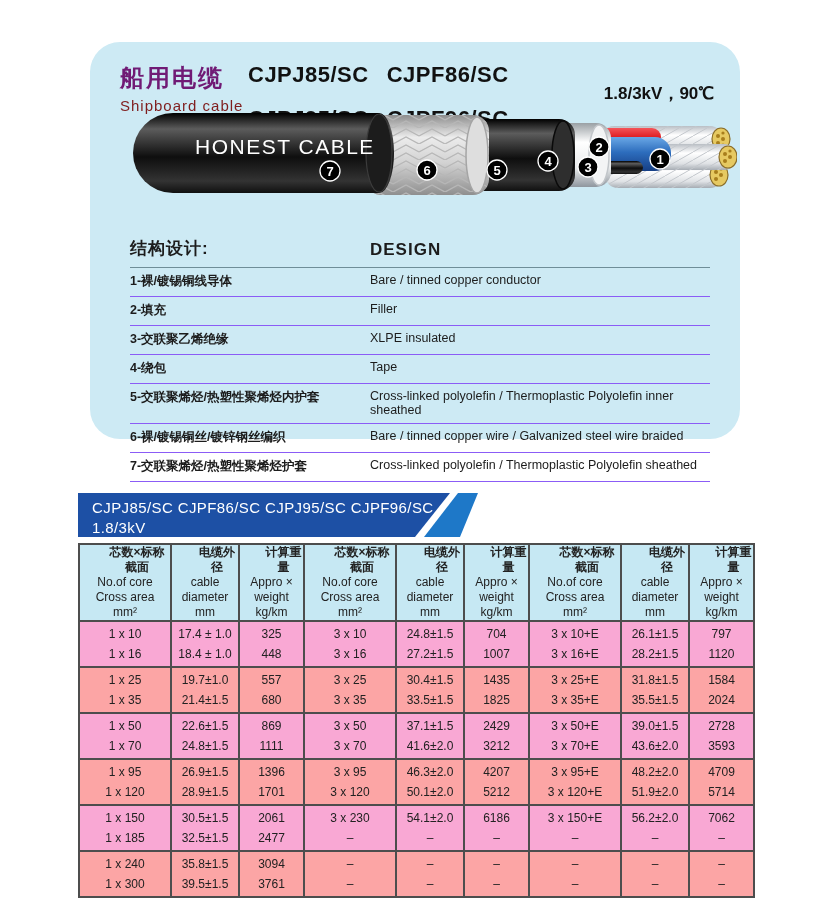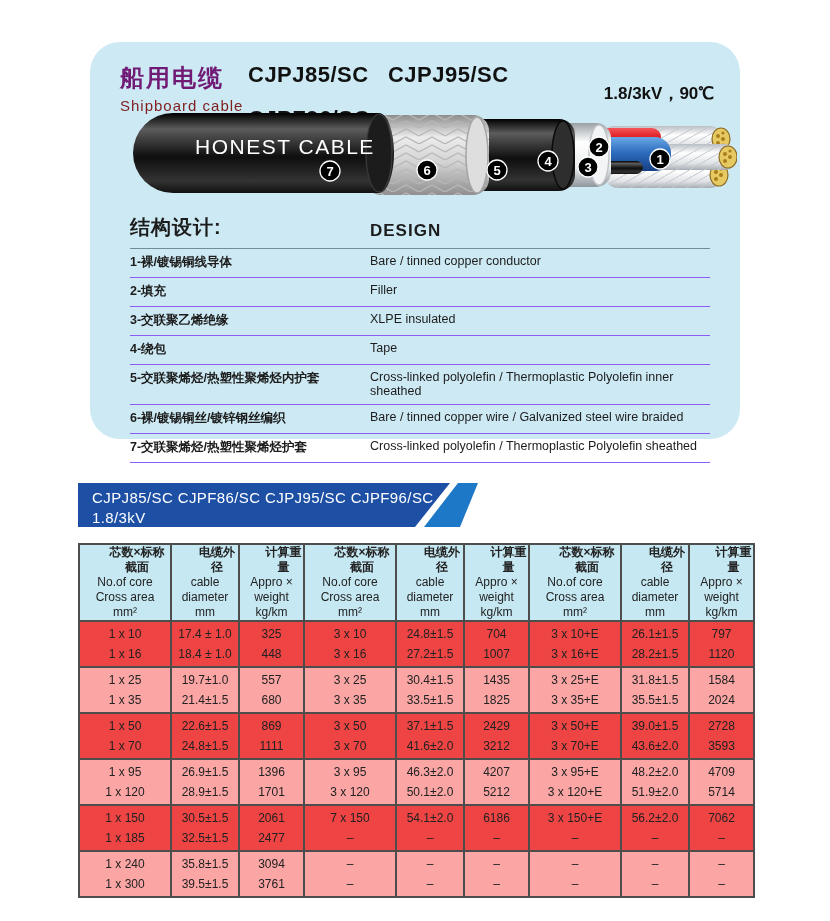--- a/index.html
+++ b/index.html
@@ -18,59 +18,60 @@
   .models-block{
     position:absolute;left:158px;top:20px;display:grid;
     grid-template-columns:auto auto;column-gap:30px;row-gap:4px;
     font-weight:bold;font-size:22px;color:#111;letter-spacing:0.5px;gap:18px;
   }
   .rating{position:absolute;right:26px;top:40px;font-weight:bold;font-size:17px;color:#111;}
   .cable-wrap{position:absolute;left:43px;top:70px;width:604px;height:95px;}
   
   .design{position:absolute;left:40px;top:172px;width:580px;}
   .design-header{display:flex;align-items:flex-end;border-bottom:1px solid #6f8e98;padding-bottom:7px;}
-  .design-header .dzh{width:240px;font-size:20px;font-weight:bold;letter-spacing:1px;}
+  .design-header .dzh{width:240px;font-size:17px;font-weight:bold;letter-spacing:1px;margin-top:23px;}
   .design-header .den{font-size:17px;font-weight:bold;letter-spacing:1px;}
   .design-row{display:flex;border-bottom:1px solid #8b5cf6;padding:5px 0 6px 0;font-size:12.5px;}
   .design-row .dzh{width:240px;font-weight:bold;}
   .design-row .den{flex:1;}
   
-  .banner{position:absolute;left:78px;top:483px;width:400px;height:44px;}
+  .banner{position:absolute;left:78px;top:493px;width:400px;height:44px;}
   .banner-main{position:absolute;left:0;top:0;width:100%;height:100%;}
   .banner-accent{position:absolute;left:0;top:0;width:100%;height:100%;}
   .banner-text{
     position:absolute;left:14px;top:5px;color:#ffffff;font-size:15px;line-height:20px;
     letter-spacing:0.4px;
   }
   
   .spec-table{
     position:absolute;left:78px;top:543px;width:675px;
     border-collapse:collapse;table-layout:fixed;
   }
   .spec-table td{
     border:2px solid #4d4d4d;text-align:center;vertical-align:middle;
     font-size:12px;padding:0;color:#222;
   }
   .spec-table td.th{background:#c6e8f3;height:65px;line-height:15px;}
   .spec-table td.th .hzh{font-weight:bold;font-size:12px;padding-left:24px;}
-  .spec-table tr.band td{height:44px;line-height:20px;background:#ef4444;}
+  .spec-table tr.band td{height:44px;line-height:20px;background:#f9a8d4;}
   .spec-table tr.band.shaded td{background:#fca5a5;margin-left:28px;}
 </style>
 </head>
 <body>
 
 <div class="top-card" style="background: rgb(205, 234, 244);">
 
   <div class="title-block">
     <div class="title-zh">船用电缆</div>
     <div class="title-en">Shipboard cable</div>
   </div>
 
   <div class="models-block">
     <span>CJPJ85/SC</span>
+    <span>CJPF86/SC</span>
     <span>CJPJ95/SC</span>
     <span>CJPF96/SC</span>
   </div>
 
   <div class="rating">1.8/3kV，90℃</div>
 
   <div class="cable-wrap">
     <svg width="604" height="95" viewBox="0 0 604 95" xmlns="http://www.w3.org/2000/svg">
       <defs>
         <linearGradient id="gradBlack" x1="0" y1="0" x2="0" y2="1">
@@ -475,21 +476,21 @@
         </td>
         <td>
           <div>30.5±1.5</div>
           <div>32.5±1.5</div>
         </td>
         <td>
           <div>2061</div>
           <div>2477</div>
         </td>
         <td>
-          <div>7 x 150</div>
+          <div>3 x 230</div>
           <div>–</div>
         </td>
         <td>
           <div>54.1±2.0</div>
           <div>–</div>
         </td>
         <td>
           <div>6186</div>
           <div>–</div>
         </td>

